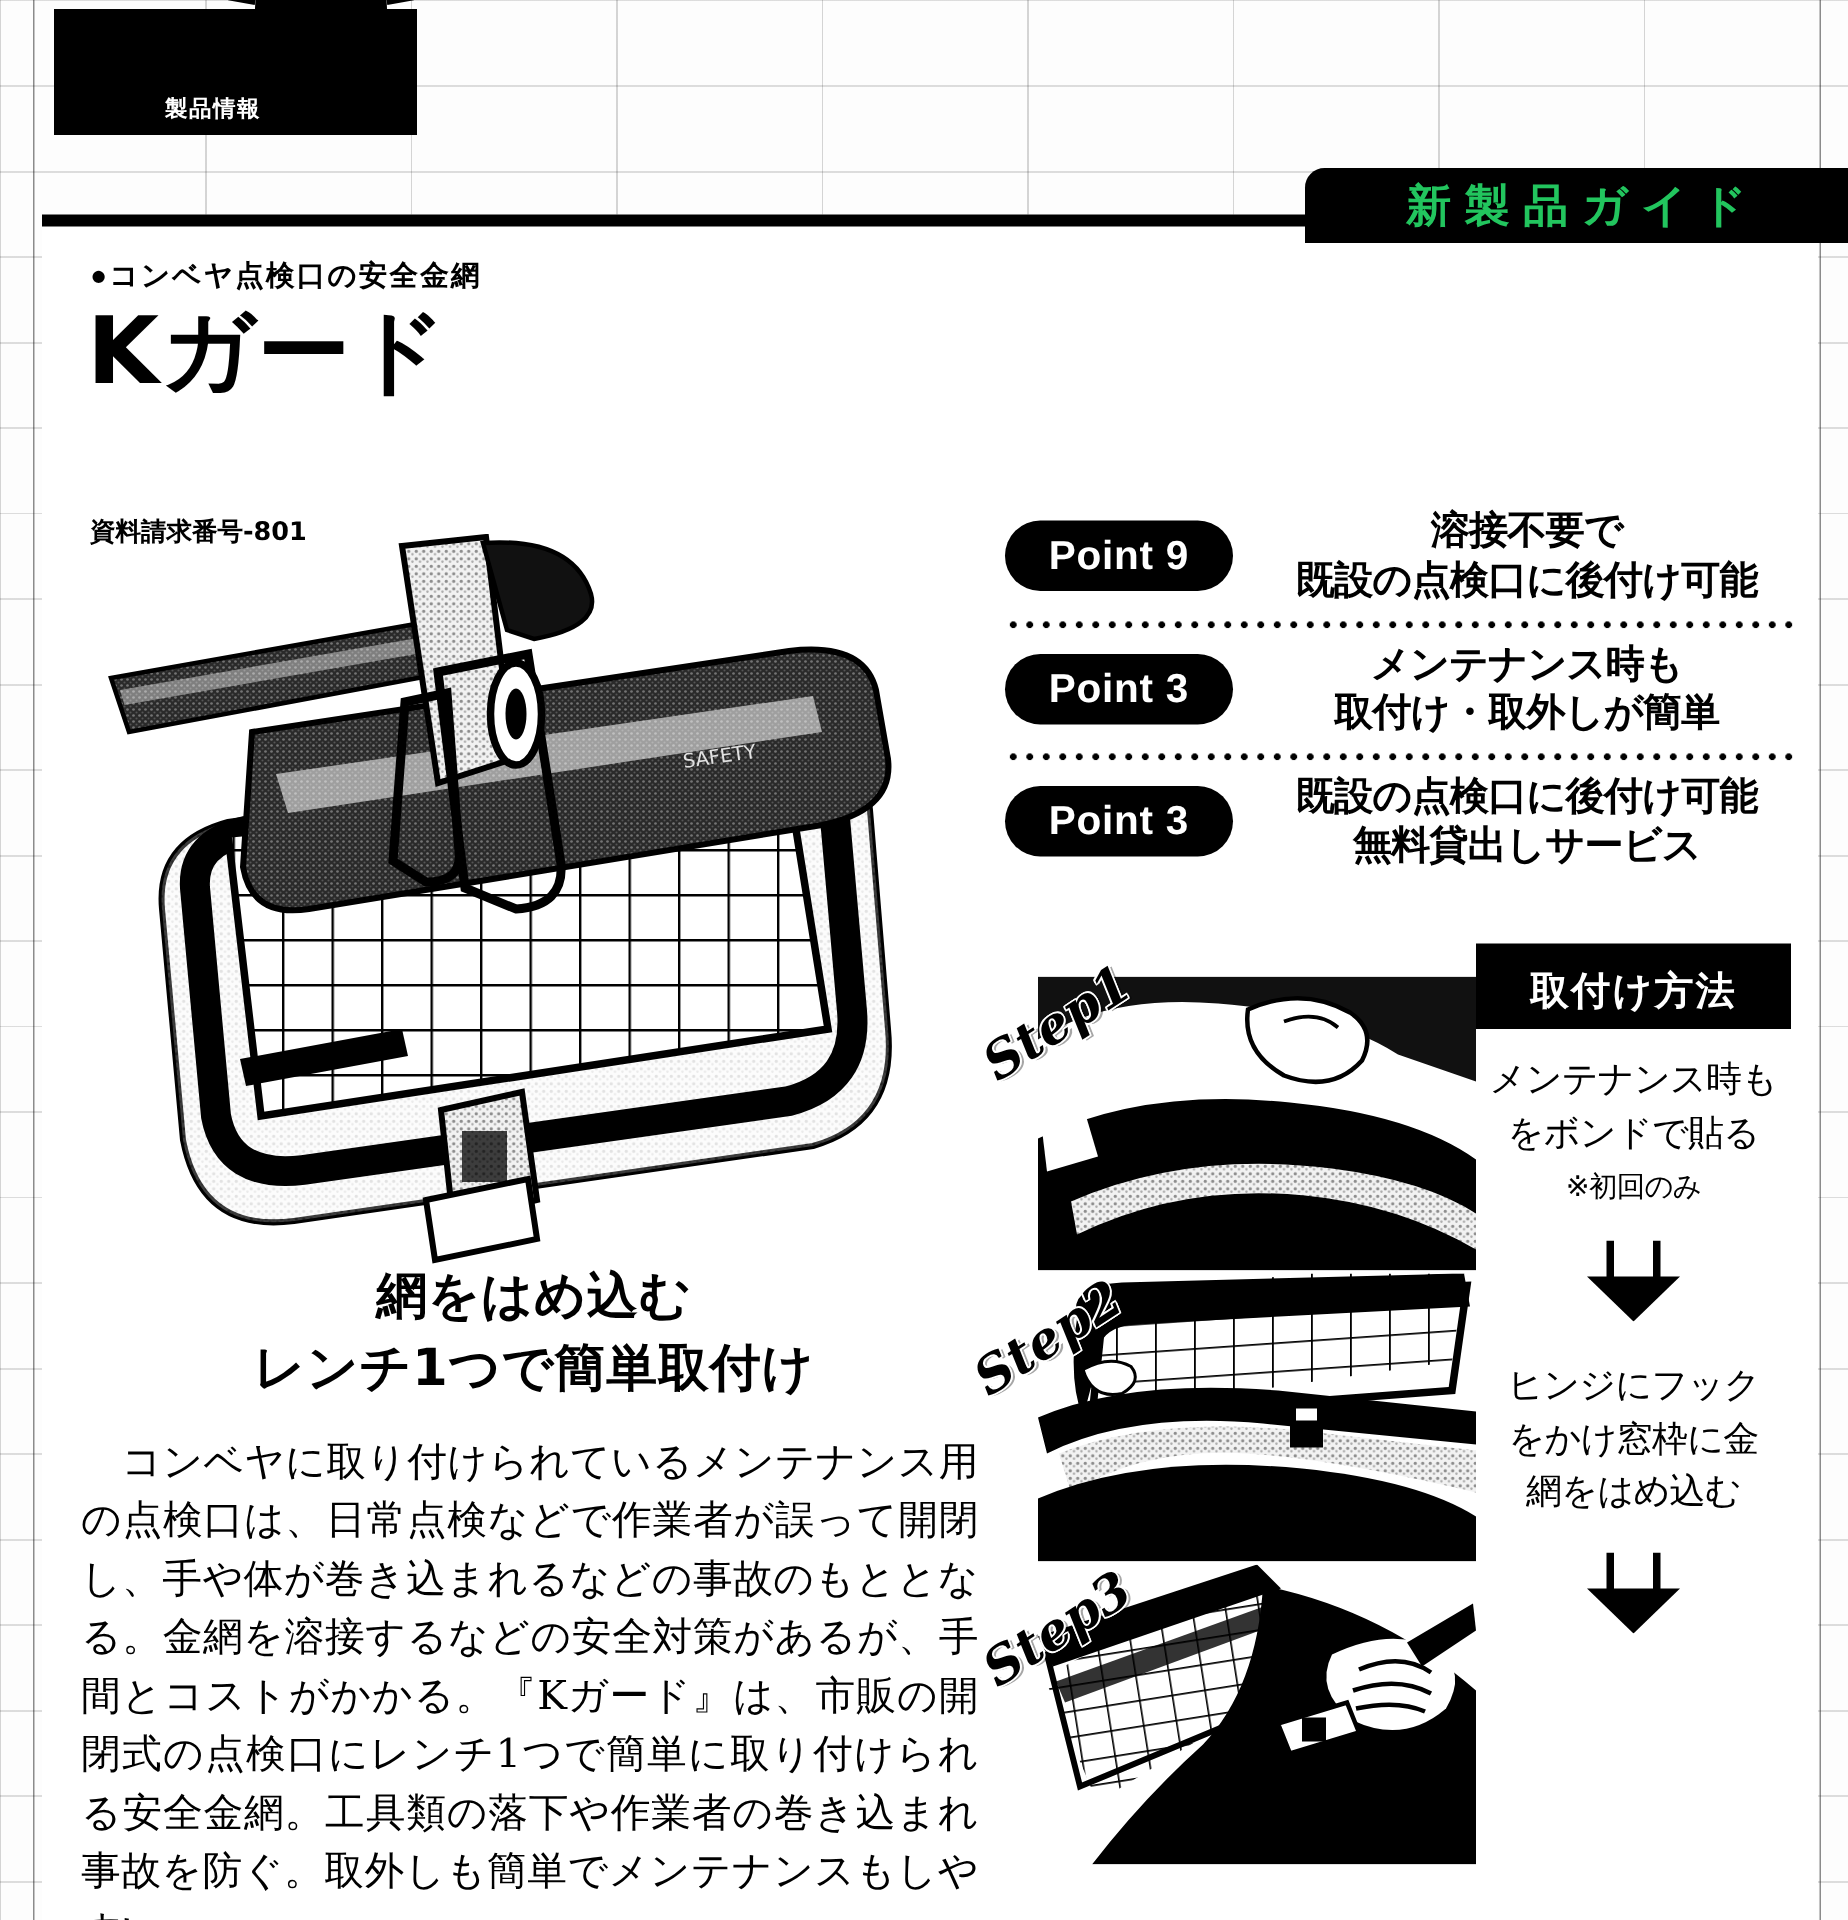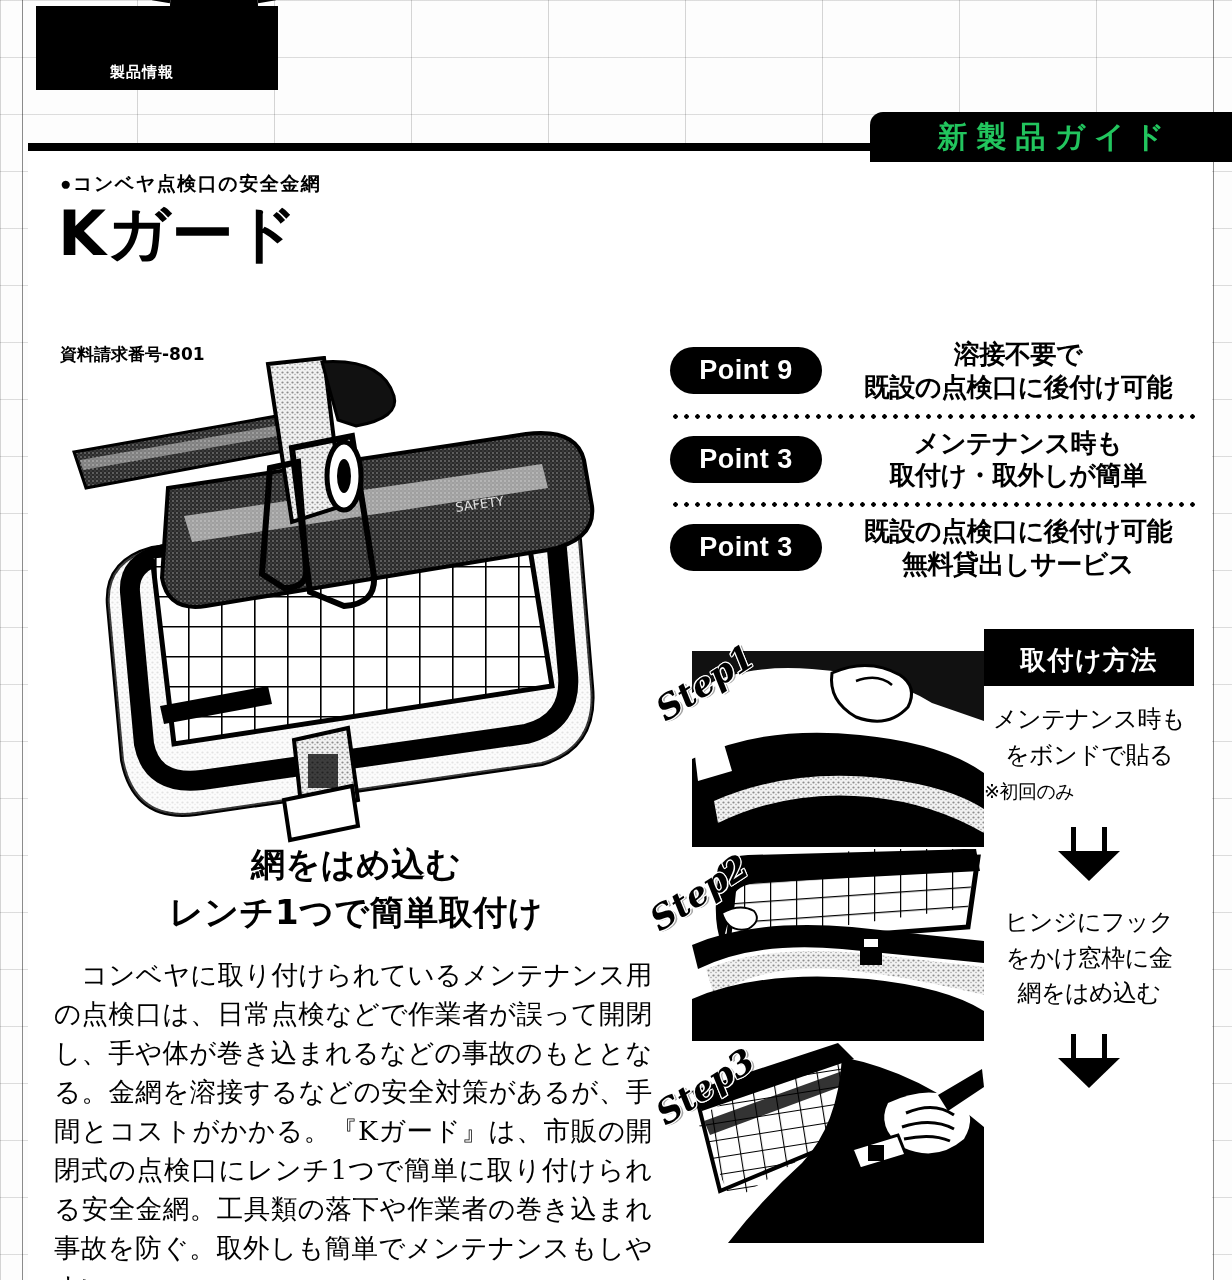--- a/index.html
+++ b/index.html
@@ -292,21 +292,21 @@
   }
   .install-step-text {
     font-size: 24px;
     font-weight: 400;
     line-height: 1.48;
     font-family: "DejaVu Sans", sans-serif;
     letter-spacing: -0.5px;
   }
   .install-note {
     font-size: 19px;
-    text-align: left;
+    text-align: center;
     margin-top: 4px;
     font-family: "DejaVu Sans", sans-serif;
   }
   .install-arrow {
     margin: 22px auto 20px;
     width: 74px;
     height: 54px;
   }
 </style>
 </head>

